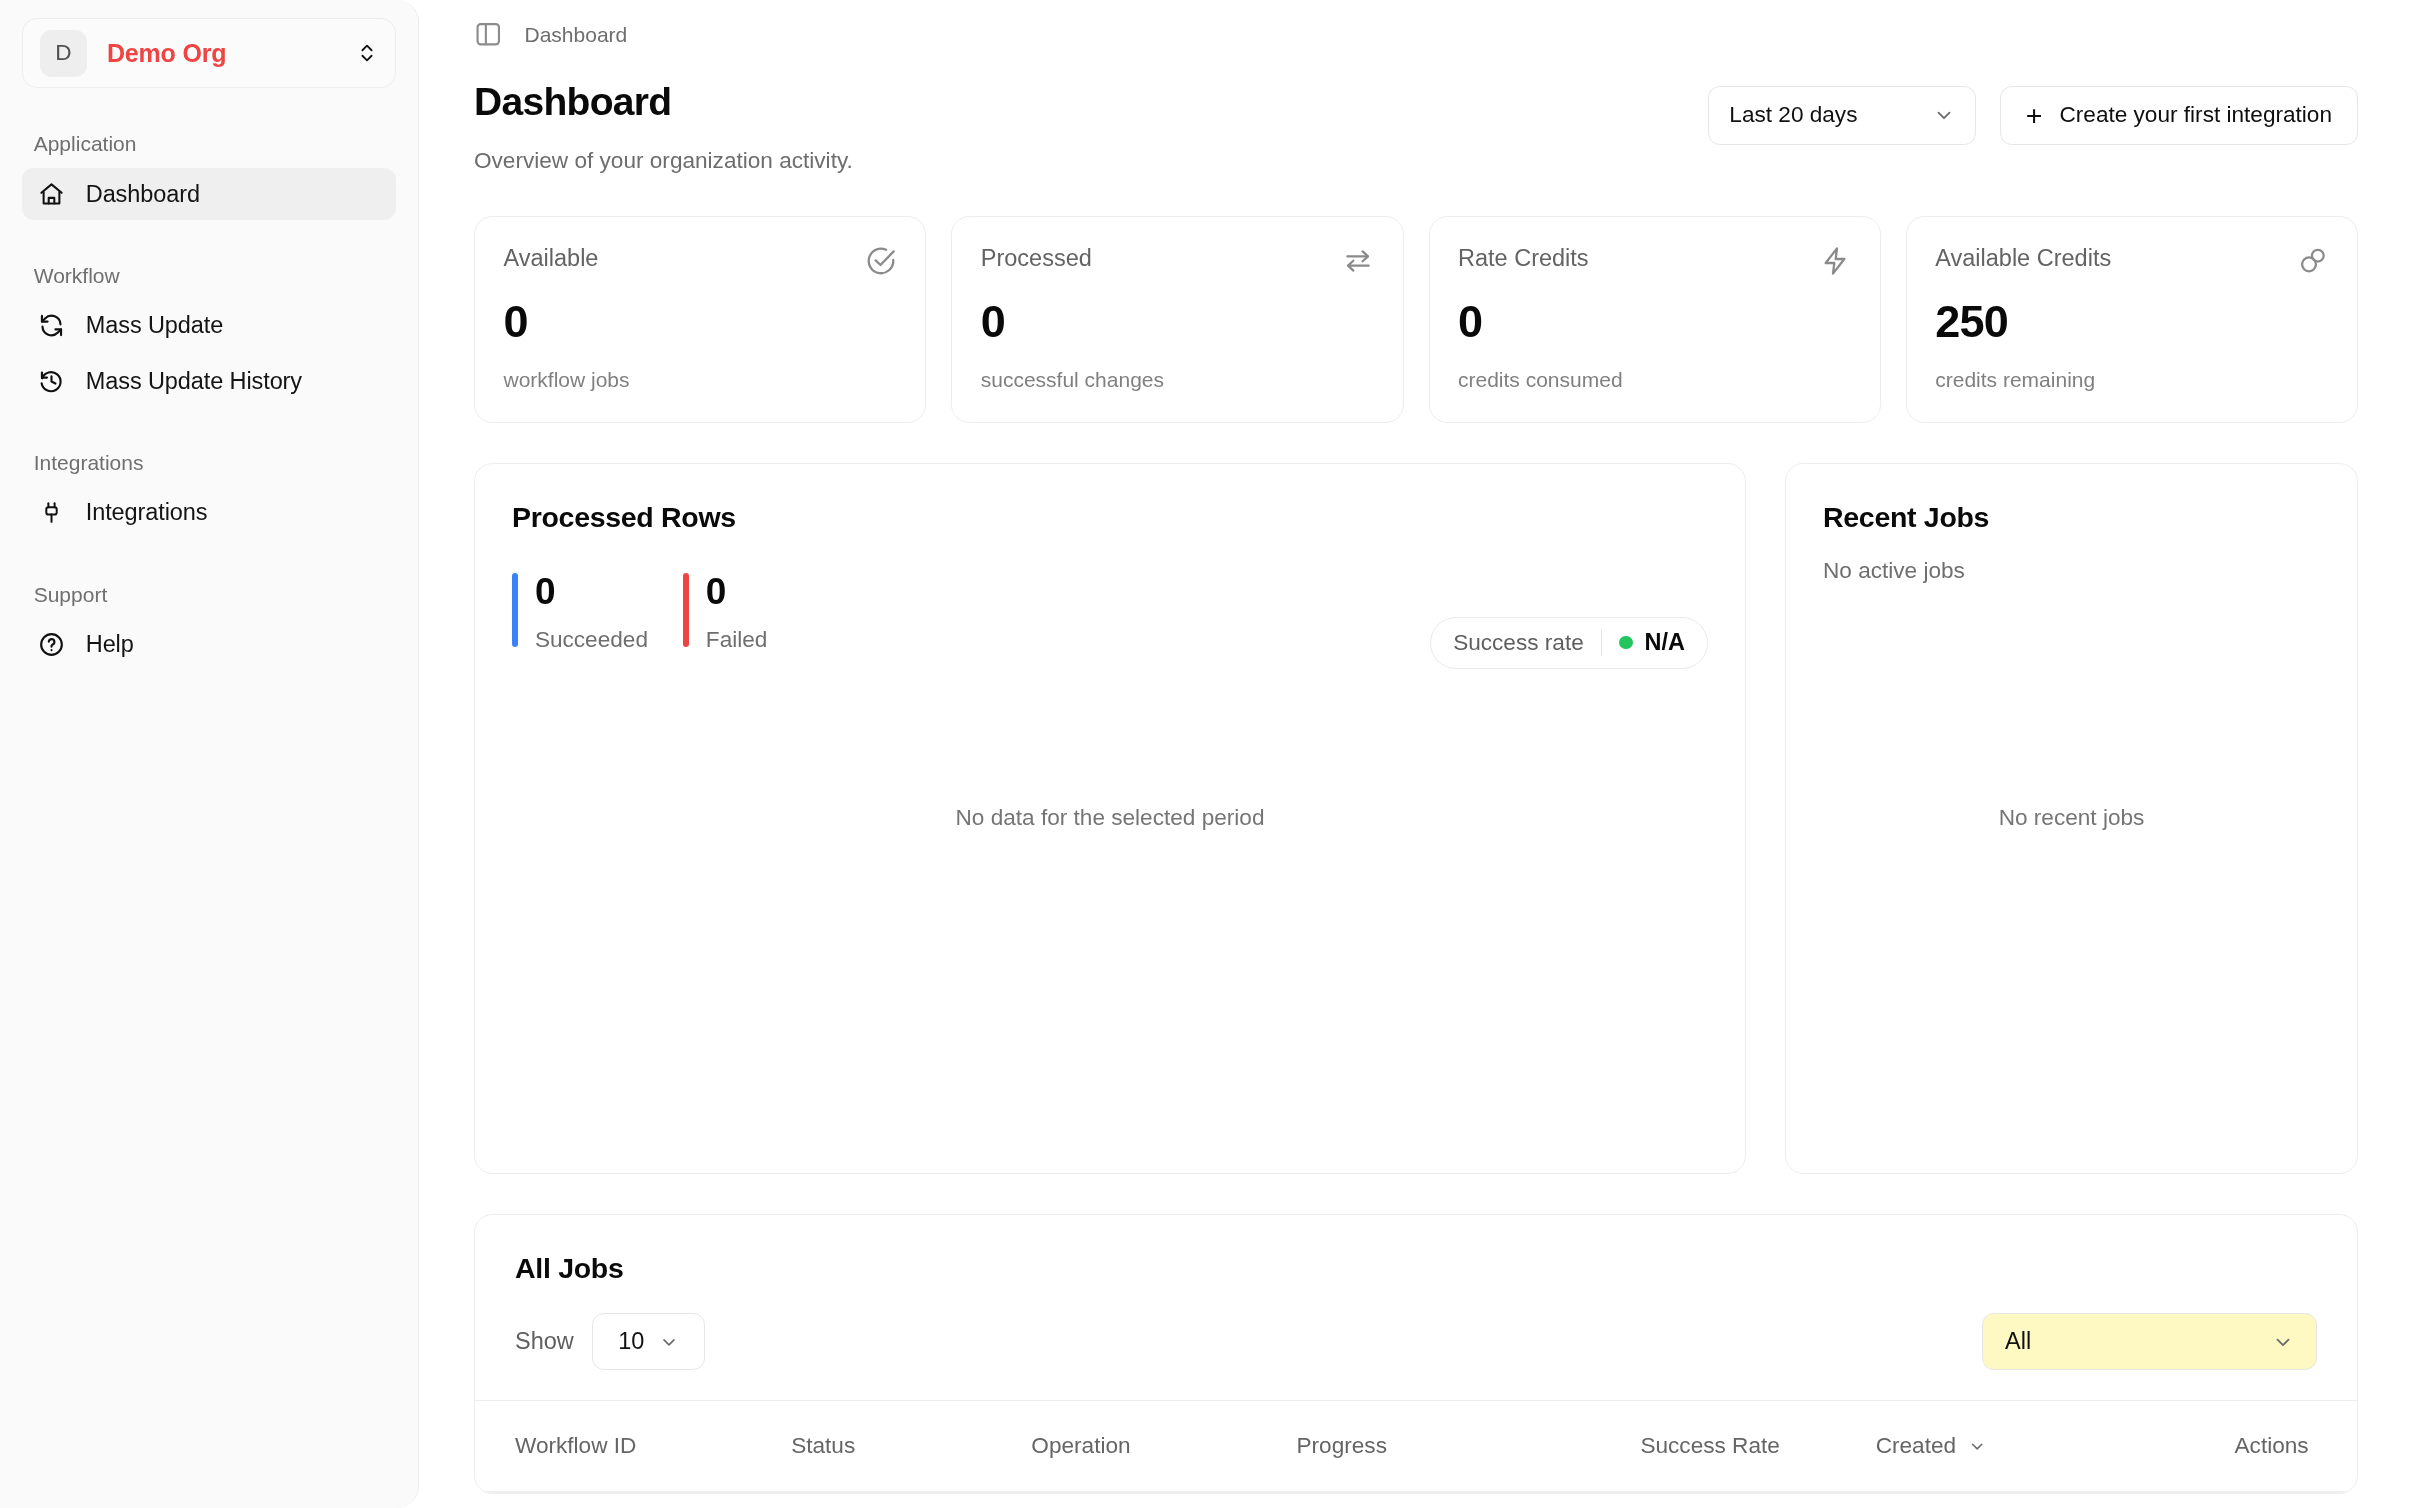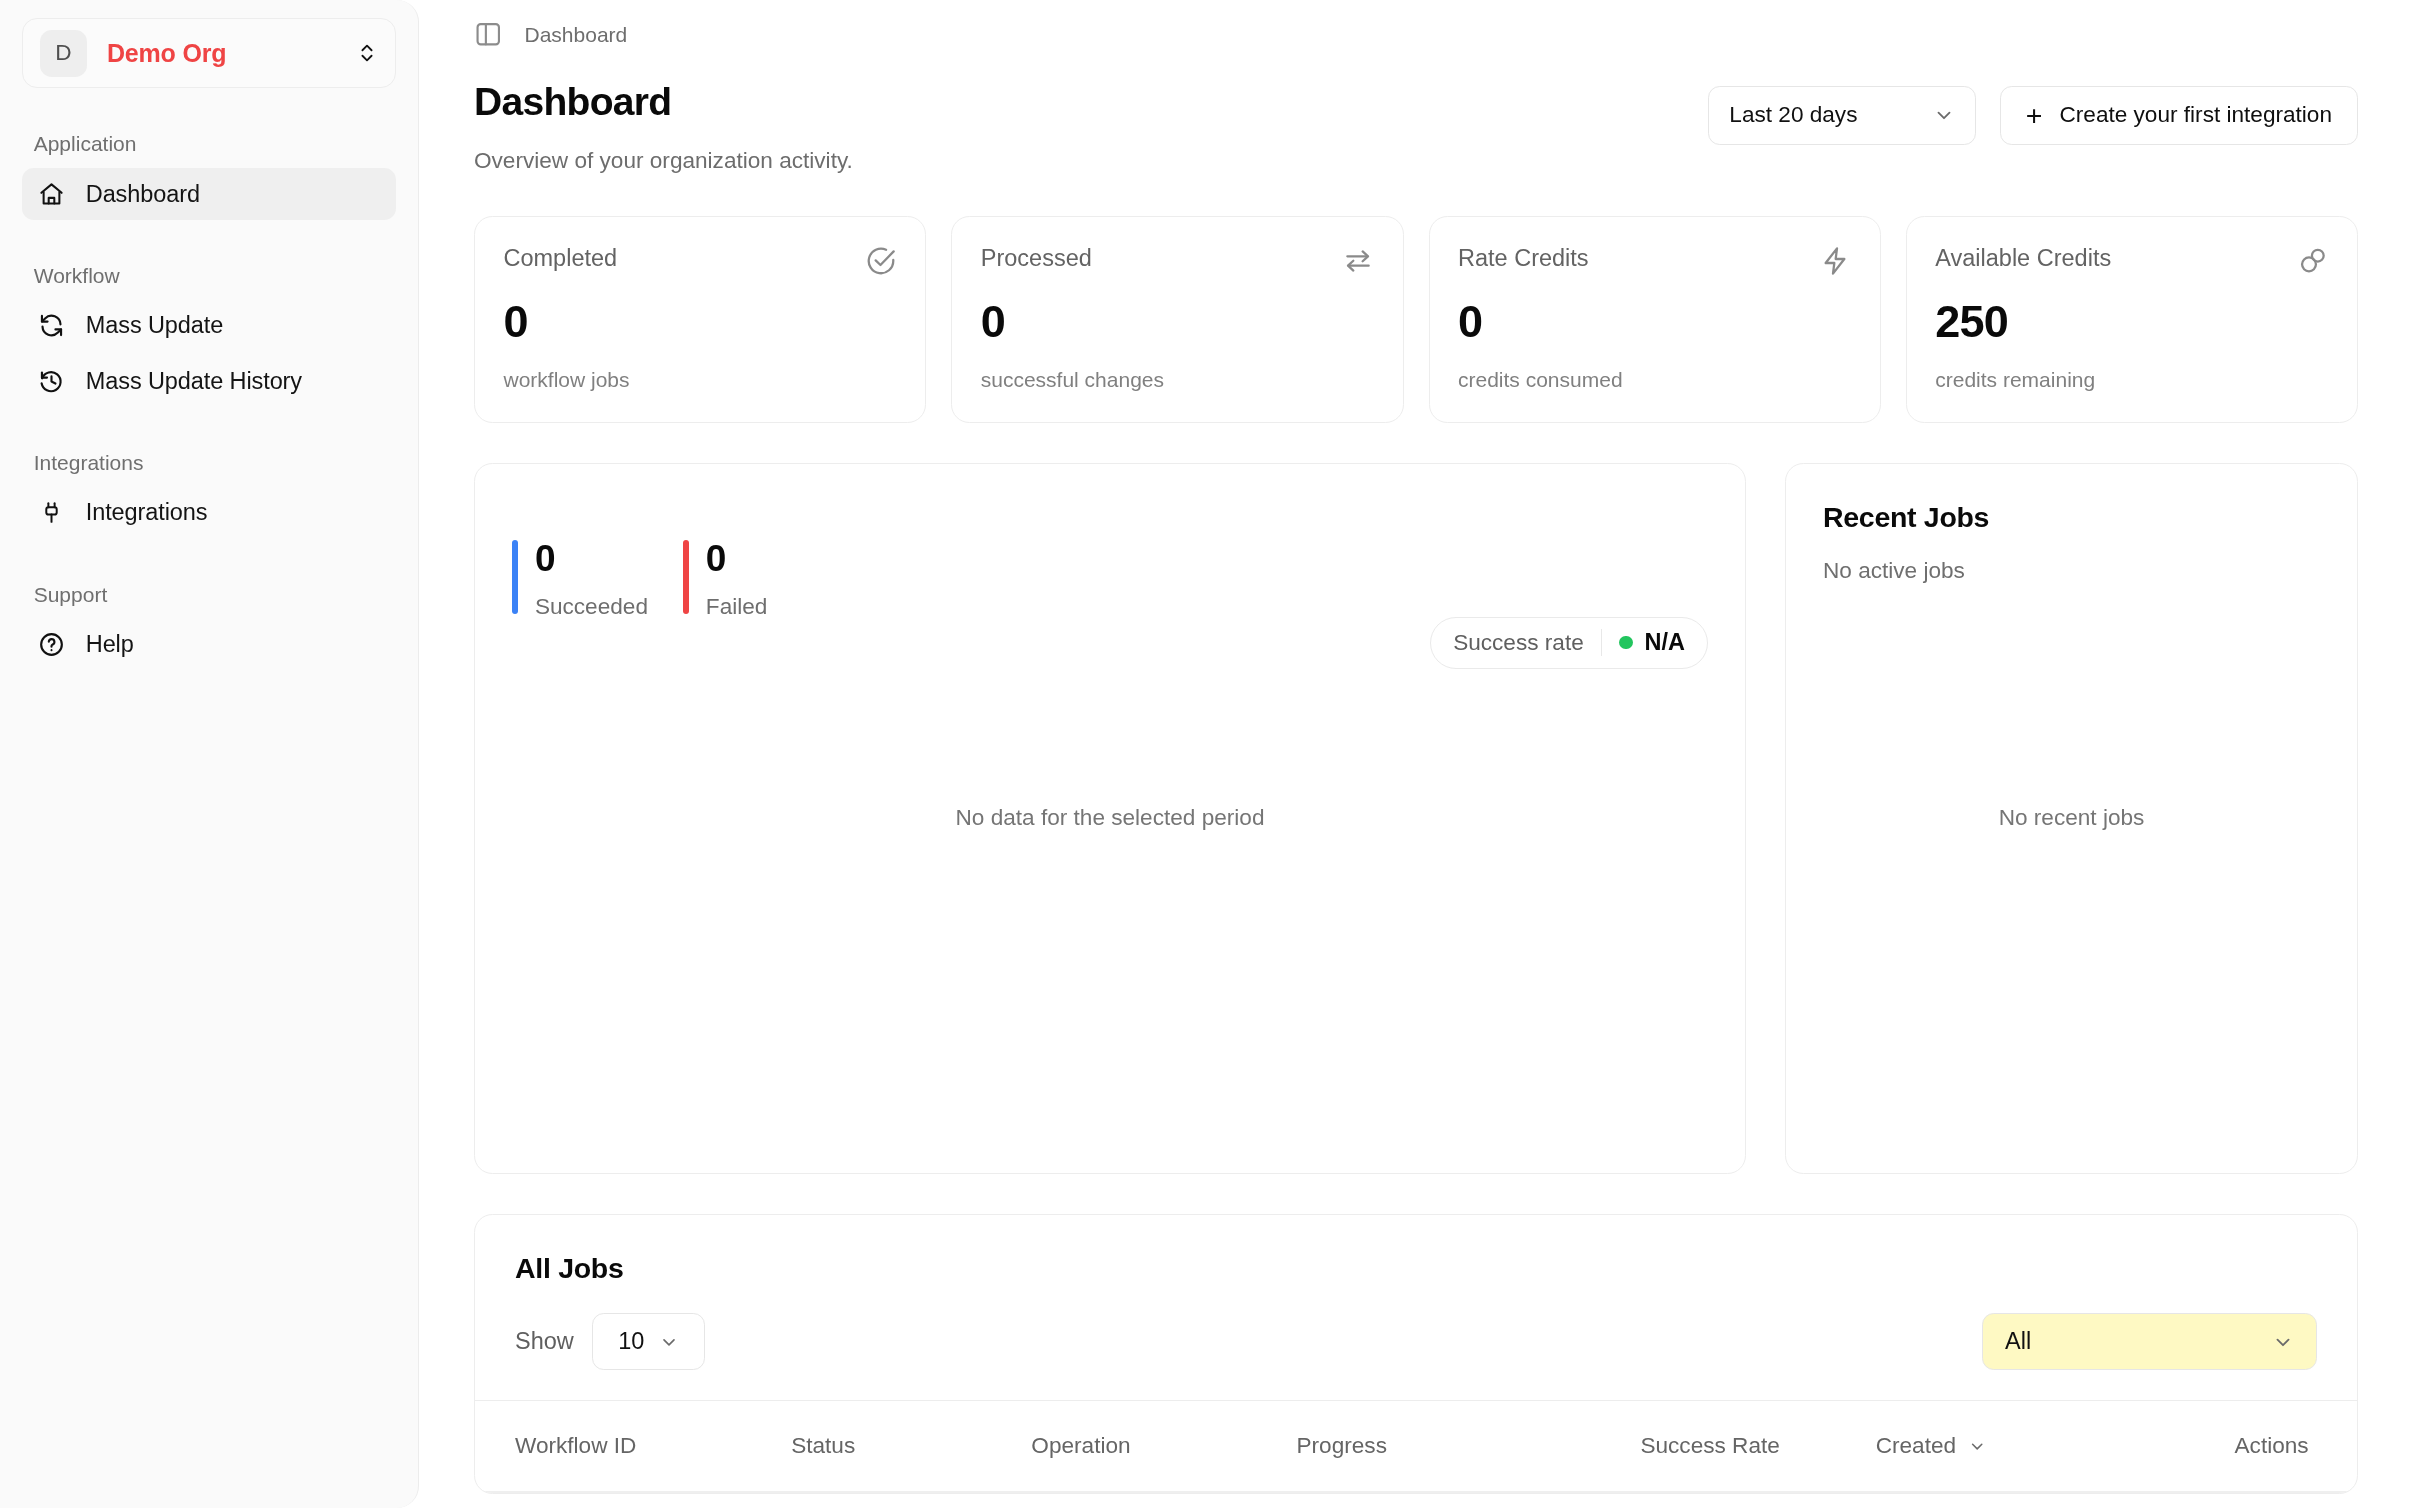--- a/index.html
+++ b/index.html
@@ -337,21 +337,21 @@
           <span class="plus-glyph">+</span>
           <span>Create your first integration</span>
         </div>
       </div>
     </div>
 
     <div class="stats-row">
 
       <div class="stat-card">
         <div class="stat-top">
-          <span class="stat-label">Completed</span>
+          <span class="stat-label">Available</span>
           <span class="stat-icon">
             <svg viewBox="0 0 24 24" width="32" height="32" fill="none" stroke="#8a8a8a" stroke-width="1.7" stroke-linecap="round" stroke-linejoin="round">
               <path d="M21.2 11.2V12a9.2 9.2 0 1 1-5.4-8.4"></path>
               <polyline points="8,11.5 11.6,15 21.5,4.8"></polyline>
             </svg>
           </span>
         </div>
         <div class="stat-value">0</div>
         <div class="stat-foot">workflow jobs</div>
       </div>
@@ -396,20 +396,21 @@
           </span>
         </div>
         <div class="stat-value">250</div>
         <div class="stat-foot">credits remaining</div>
       </div>
     </div>
 
     <div class="mid-row">
 
       <section class="card processed-card">
+        <div class="card-title">Processed Rows</div>
 
         <div class="rows-metrics">
           <div class="metric">
             <div class="metric-bar succ"></div>
             <div class="metric-text">
               <div class="metric-value">0</div>
               <div class="metric-name">Succeeded</div>
             </div>
           </div>
           <div class="metric">

